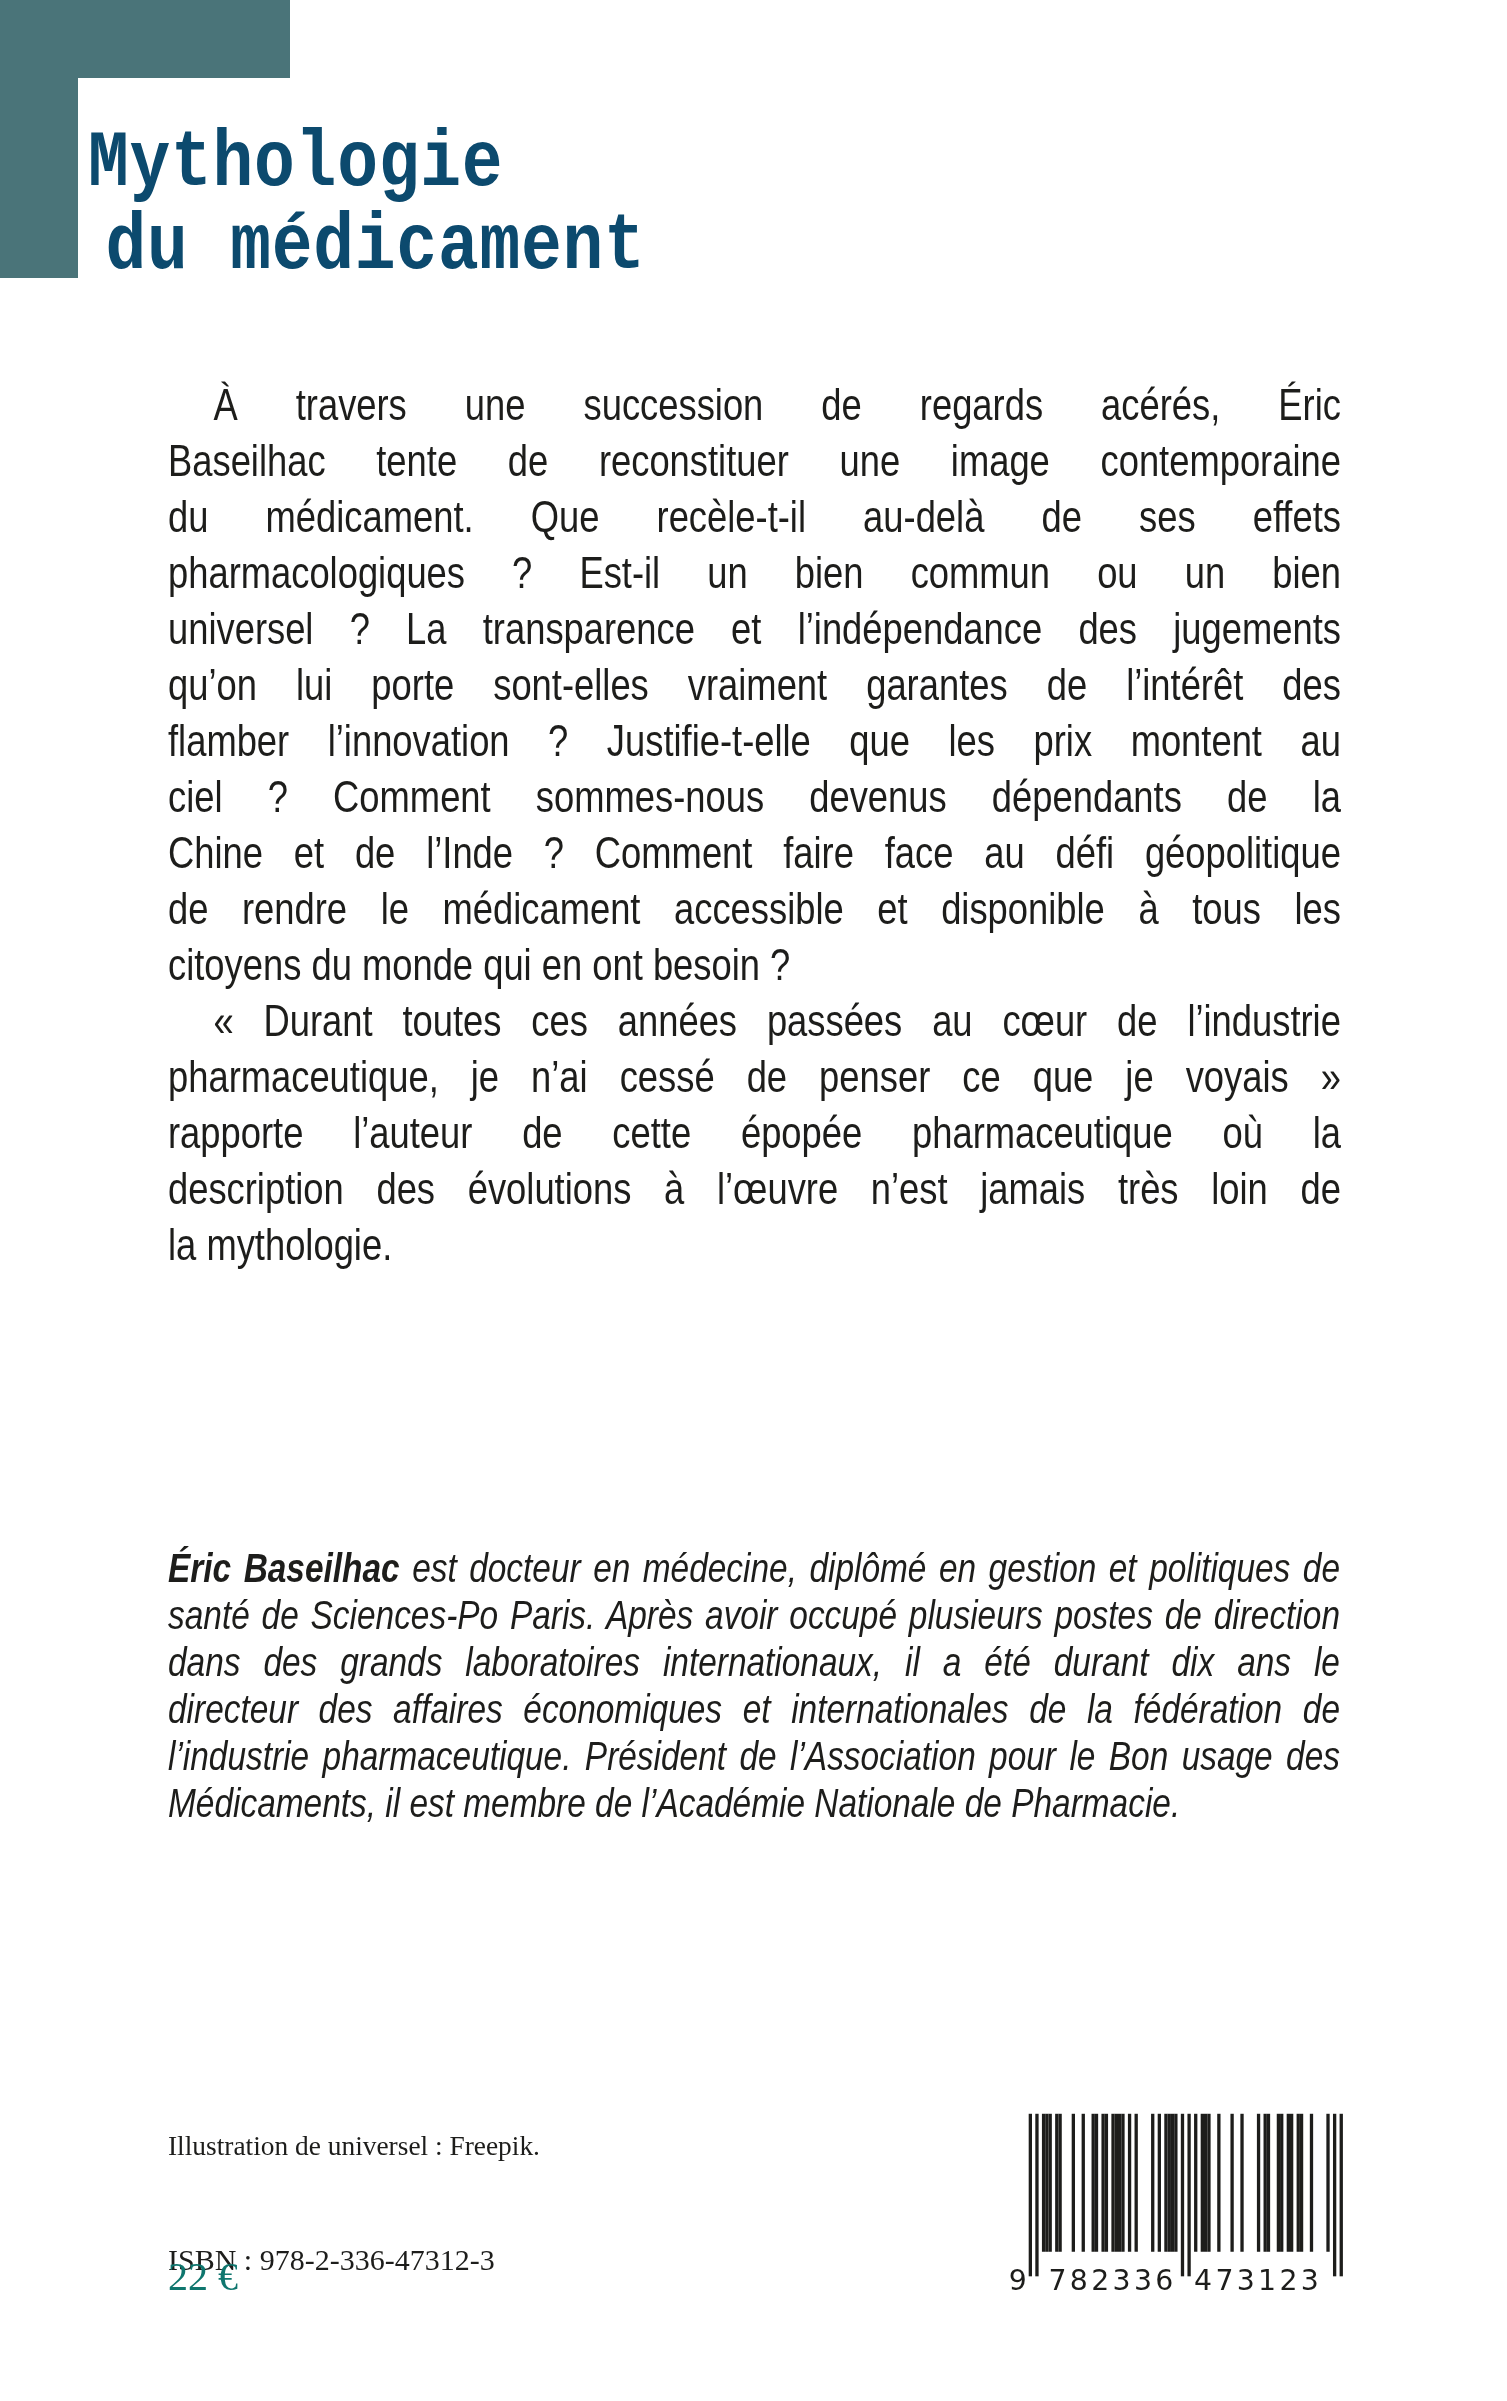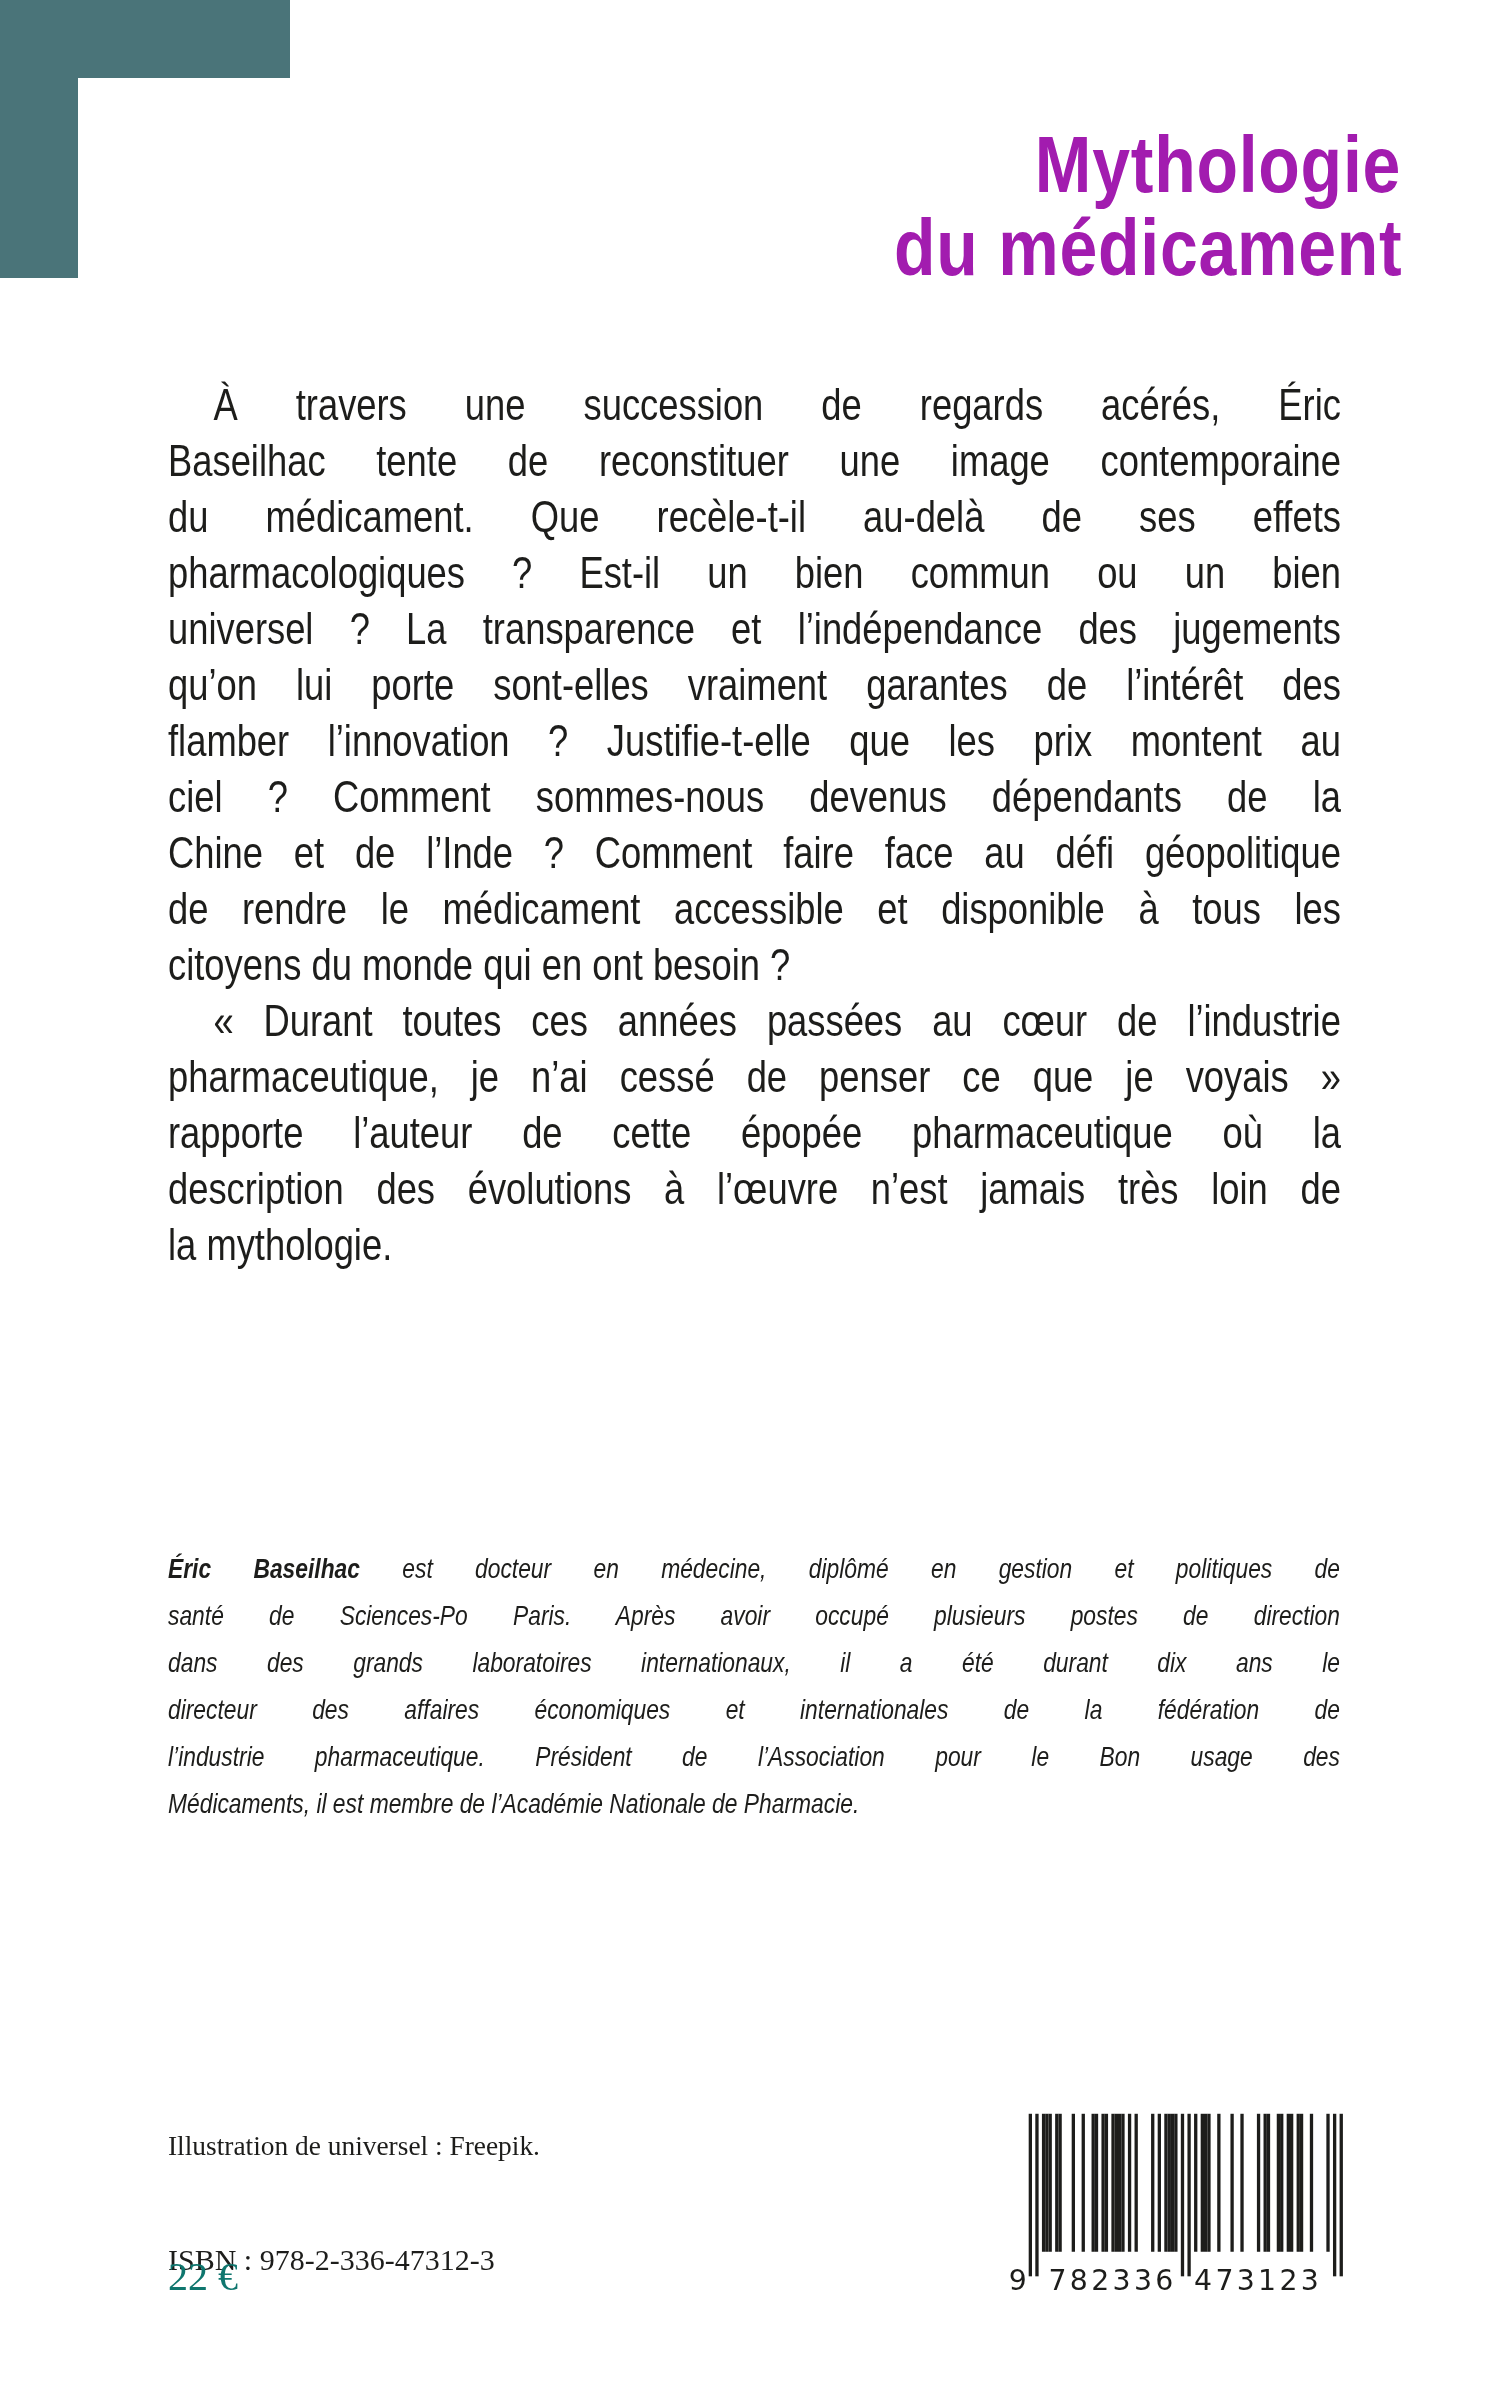--- a/index.html
+++ b/index.html
@@ -1,28 +1,28 @@
 <!DOCTYPE html>
 <html style="font-size:15px"><head>
 <meta charset="utf-8">
 <style>
   html, body { margin: 0; padding: 0; background: #ffffff; }
   body { width: 1508px; height: 2402px; position: relative; overflow: hidden; font-family: "Liberation Sans", sans-serif; color: #1d1d1b; }
   .corner-top { position: absolute; left: 0; top: 0; width: 290px; height: 78px; background: #4a7479; }
   .corner-left { position: absolute; left: 0; top: 0; width: 78px; height: 278px; background: #4a7479; }
-  .title { position: absolute; left: 0; width: 1508px; top: 123px; text-align: right; color: #a21caf; font-family: Liberation Sans, sans-serif; font-weight: bold; font-size: 79px; line-height: 83px; }
+  .title { position: absolute; left: 0; width: 1508px; top: 123px; text-align: left; color: #0c4a6e; font-family: Liberation Mono, monospace; font-weight: bold; font-size: 79px; line-height: 83px; }
   .title .tl { display: block; transform: scaleX(0.86); transform-origin: 50% 50%; letter-spacing: 0.9px; }
   .title .tl1 { margin-left: -19px; }
   .blurb { position: absolute; left: 168px; top: 377px; width: 1173px; }
   .line { display: block; height: 56px; line-height: 56px; font-size: 44px; white-space: nowrap; overflow: visible; }
   .line > span { display: inline-block; width: 1420px; transform: scaleX(0.826); transform-origin: 0 50%; text-align: justify; text-align-last: justify; white-space: normal; }
   .line.last > span { text-align-last: left; }
   .indent > span { text-indent: 55px; }
   .bio { position: absolute; left: 168px; top: 1545px; width: 1173px; }
-  .bline { display: block; height: 47px; line-height: 47px; font-size: 28px; font-style: italic; white-space: nowrap; }
+  .bline { display: block; height: 47px; line-height: 47px; font-size: 41px; font-style: italic; white-space: nowrap; }
   .bline > span { display: inline-block; width: 1438px; transform: scaleX(0.815); transform-origin: 0 50%; text-align: justify; text-align-last: justify; white-space: normal; }
   .bline.last > span { text-align-last: left; }
   .bio-name { font-weight: bold; }
   .credit { position: absolute; left: 168px; top: 2131px; font-family: "Liberation Serif", serif; font-size: 27.4px; color: #1d1d1b; }
   .isbn { position: absolute; left: 168px; top: 2205px; font-family: "Liberation Serif", serif; font-size: 30px; color: #1d1d1b; margin-top: 38px; }
   .price { position: absolute; left: 168px; top: 2253px; font-family: "Liberation Serif", serif; font-size: 40px; color: #0f766e; }
   .barcode { position: absolute; left: 1003px; top: 2110px; width: 350px; height: 189px; }
 </style>
 </head>
 <body>

